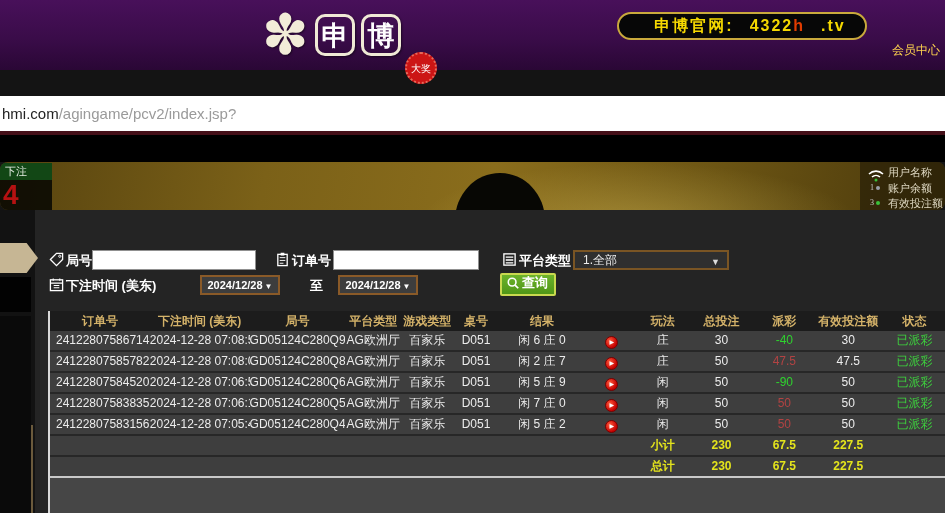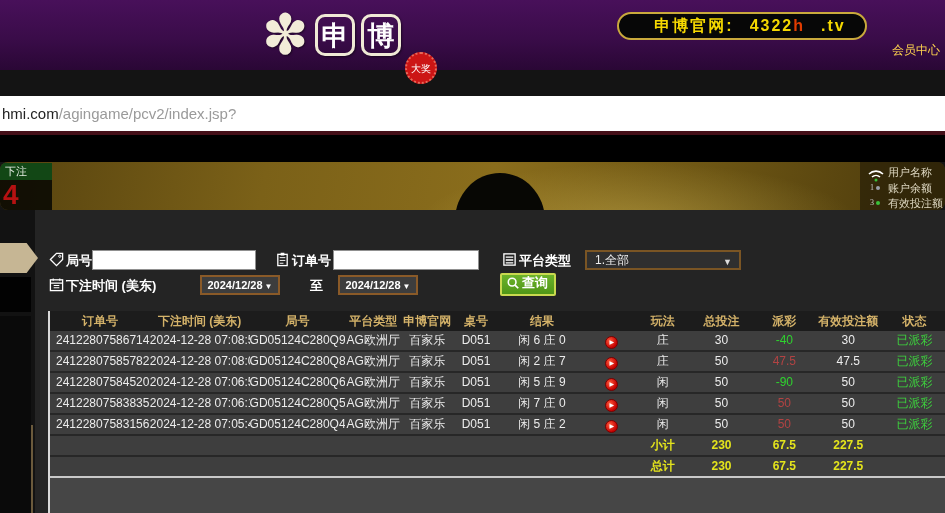--- a/index.html
+++ b/index.html
@@ -166,21 +166,21 @@
   </span>
   <span class="flabel" style="left:292px;top:252px;">订单号</span>
   <input class="txt-input" style="left: 333px; top: 250px; width: 146px;" value="">
   <span class="ficon" style="left:502px;top:252px;">
     <svg width="15" height="15" viewBox="0 0 16 16">
         <rect x="2" y="2" width="12" height="12" fill="none" stroke="#fff" stroke-width="1.4"></rect>
         <path d="M4 5.5 H12 M4 8.5 H12 M4 11.5 H12" stroke="#fff" stroke-width="1.4"></path>
       </svg>
   </span>
   <span class="flabel" style="left:519px;top:252px;">平台类型</span>
-  <div class="dd" style="left:573px;top:250px;width:156px;margin-left:12px;">
+  <div class="dd" style="left:573px;top:250px;width:156px;">
     <span>1.全部</span>
     <span class="arr">▼</span>
   </div>
 
   <span class="ficon" style="left:49px;top:277px;">
     <svg width="15" height="15" viewBox="0 0 16 16">
         <rect x="1.5" y="3" width="13" height="11.5" fill="none" stroke="#fff" stroke-width="1.4"></rect>
         <path d="M1.5 6.5 H14.5 M4.5 1.5 V4 M11.5 1.5 V4 M5 9 H11 M5 11.5 H11" stroke="#fff" stroke-width="1.2"></path>
       </svg>
   </span>
@@ -197,21 +197,21 @@
     </span>
     <span>查询</span>
   </div>
 
   <div class="btable">
     <div class="thead" id="thead-row">
         <div class="cell c1">订单号</div>
         <div class="cell c2">下注时间 (美东)</div>
         <div class="cell c3">局号</div>
         <div class="cell c4">平台类型</div>
-        <div class="cell c5">申博官网</div>
+        <div class="cell c5">游戏类型</div>
         <div class="cell c6">桌号</div>
         <div class="cell c7">结果</div>
         <div class="cell c8"></div>
         <div class="cell c9">玩法</div>
         <div class="cell c10">总投注</div>
         <div class="cell c11">派彩</div>
         <div class="cell c12">有效投注额</div>
         <div class="cell c13">状态</div>
       </div>
     <div id="tbody">

